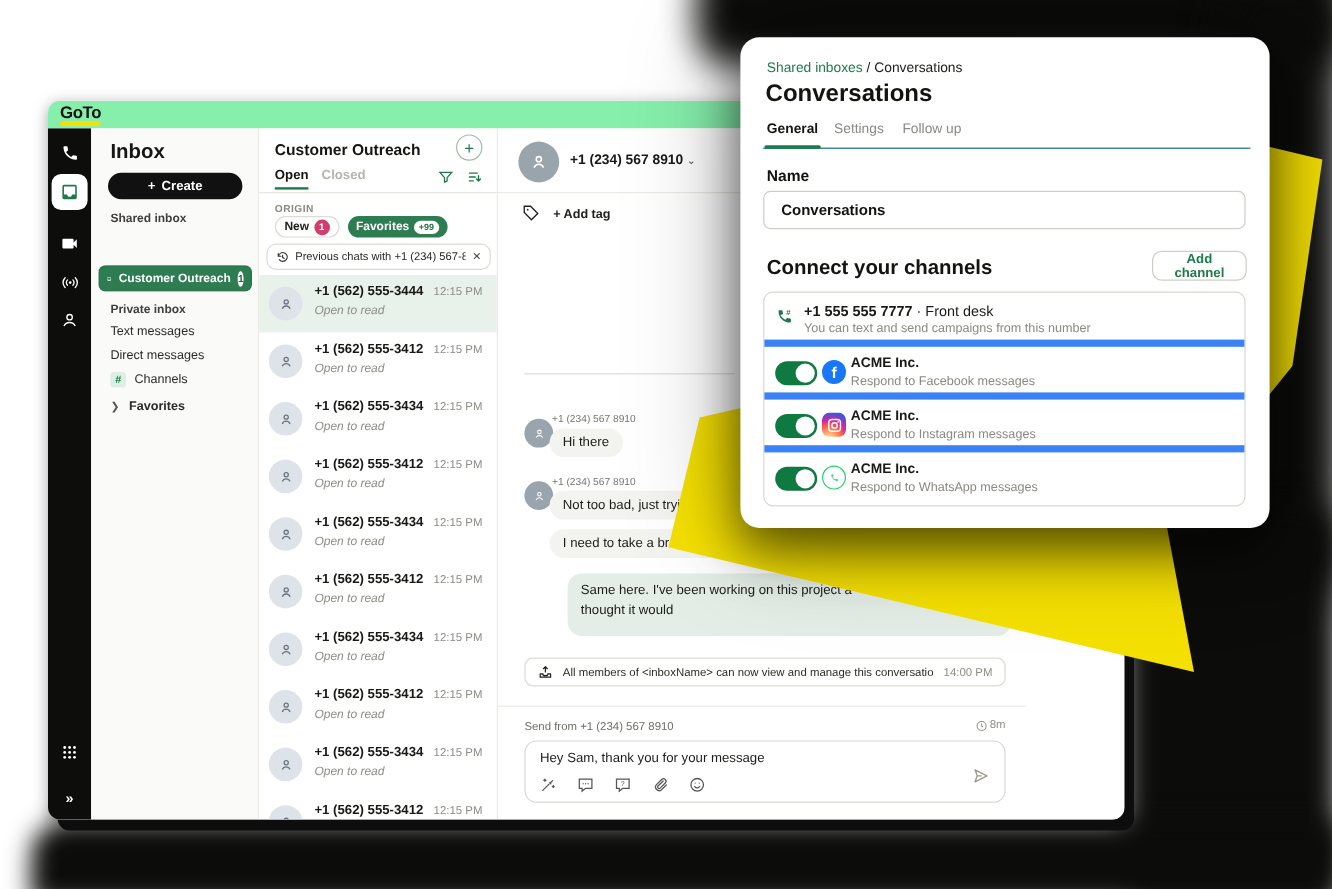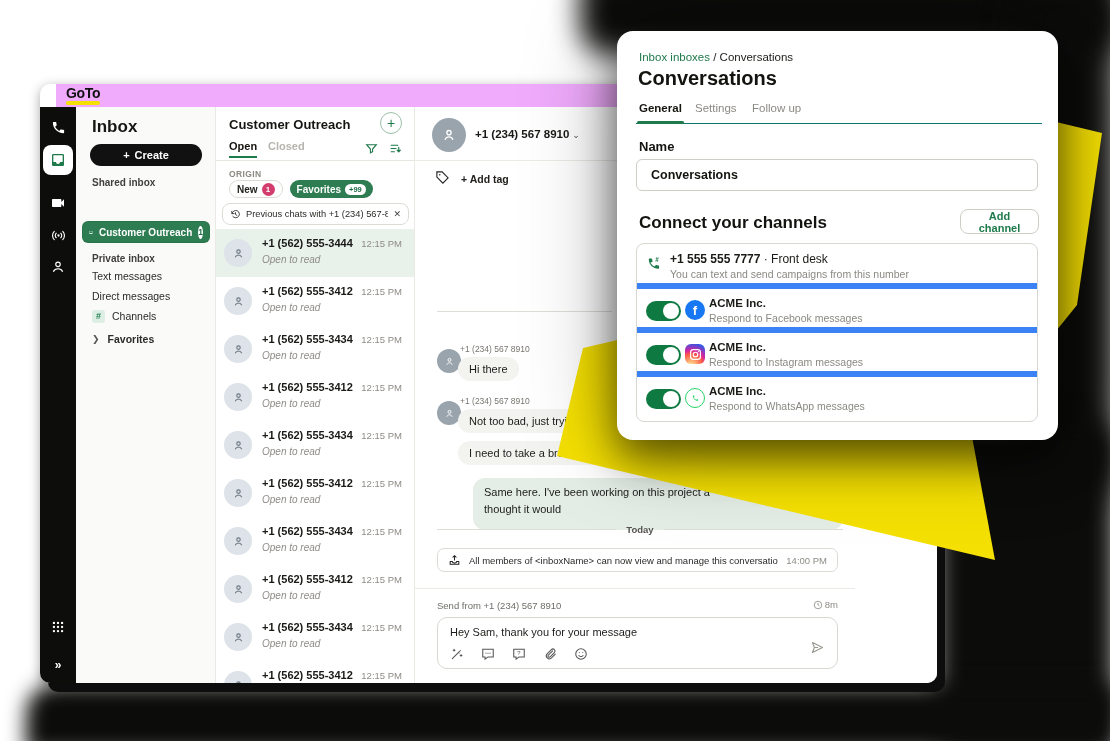--- a/index.html
+++ b/index.html
@@ -12,21 +12,21 @@
   .sh-east{left:1018px;top:-20px;width:100px;height:520px;border-radius:40px;filter:blur(16px);z-index:1;}
   .sh-corner{left:936px;top:420px;width:180px;height:330px;border-radius:30px;filter:blur(12px);z-index:1;}
   .sh-bottom{left:26px;top:684px;width:1090px;height:70px;border-radius:30px 4px 0 0;filter:blur(10px);z-index:1;}
 
   
   .deco-svg{position:absolute;left:0;top:0;z-index:3;pointer-events:none;}
 
   
   .win{position:absolute;left:40px;top:84px;width:897px;height:599px;background:#fff;border-radius:10px;
        box-shadow:8px 9px 0 #0d0d0d, 0 3px 12px rgba(0,0,0,.35);overflow:hidden;z-index:2;}
-  .topbar{position:absolute;left:16px;top:0;right:0;height:23px;background:#f0abfc;}
+  .topbar{position:absolute;left:0;top:0;right:0;height:23px;background:#86efac;}
   .logo{position:absolute;left:10px;top:1px;font-size:14px;font-weight:800;color:#111;letter-spacing:-.3px;}
   .logo:after{content:"";display:block;height:3.5px;background:#f5e003;border-radius:2px;margin-top:0px;}
 
   
   .rail{position:absolute;left:0;top:23px;bottom:0;width:36px;background:#0d0d0b;}
   .rail-ic{position:absolute;left:0;width:36px;height:24px;display:flex;align-items:center;justify-content:center;color:#fff;}
   .rail-active{position:absolute;left:3px;top:38px;width:30px;height:30px;background:#fff;border-radius:8px;display:flex;align-items:center;justify-content:center;}
   .chev2{color:#fff;font-size:12px;font-weight:700;}
 
   
@@ -434,23 +434,20 @@
             <path d="M6 19c1.2-2.8 3.6-4.2 6-4.2s4.8 1.4 6 4.2"></path>
           </svg>
         </span>
       <div class="bub" style="left:43px;top:302px;">Not too bad, just trying to</div>
       <div class="bub" style="left:43px;top:334px;">I need to take a break fro</div>
 
       <div class="bub out" style="left:58px;top:371px;width:370px;height:52px;">
         <span>Same here. I've been working on this project a</span><br><span>thought it would</span>
       </div>
 
-      <div class="divider" style="top:417px;">
-          <span>Today</span>
-        </div>
 
       <div class="sysbox">
         <svg width="13" height="13" viewBox="0 0 24 24" fill="none" stroke="#222" stroke-width="1.9" stroke-linecap="round">
             <path d="M4 14v5h16v-5M4 14h4c0 1.6 1.8 2.6 4 2.6s4-1 4-2.6h4"></path>
             <path d="M12 11V3m0 0L9 6m3-3 3 3"></path>
           </svg>
         <span class="t">All members of &lt;inboxName&gt; can now view and manage this conversation.</span>
         <span class="tm">14:00 PM</span>
       </div>
 
@@ -501,21 +498,21 @@
     <div class="spare"></div>
   </div>
 
   <svg class="deco-svg" width="1110" height="741" viewBox="0 0 1110 741">
     <polygon points="583,348 940,265 995,560 557,456" fill="#f5e003"></polygon>
     <polygon points="1052,121 1102,133 1077,305 1052,336" fill="#f5e003"></polygon>
   </svg>
 
   <div class="card">
     <div class="crumb">
-      <span class="green">Inbox inboxes</span>
+      <span class="green">Shared inboxes</span>
       <span> </span><span>/</span><span> </span>
       <span>Conversations</span>
     </div>
     <div class="card-title">Conversations</div>
     <div class="ctabs">
       <span class="ctab active" style="left:3px;">General</span>
       <span class="ctab" style="left:59px;">Settings</span>
       <span class="ctab" style="left:116px;">Follow up</span>
     </div>
     <div class="fld-label">Name</div>

